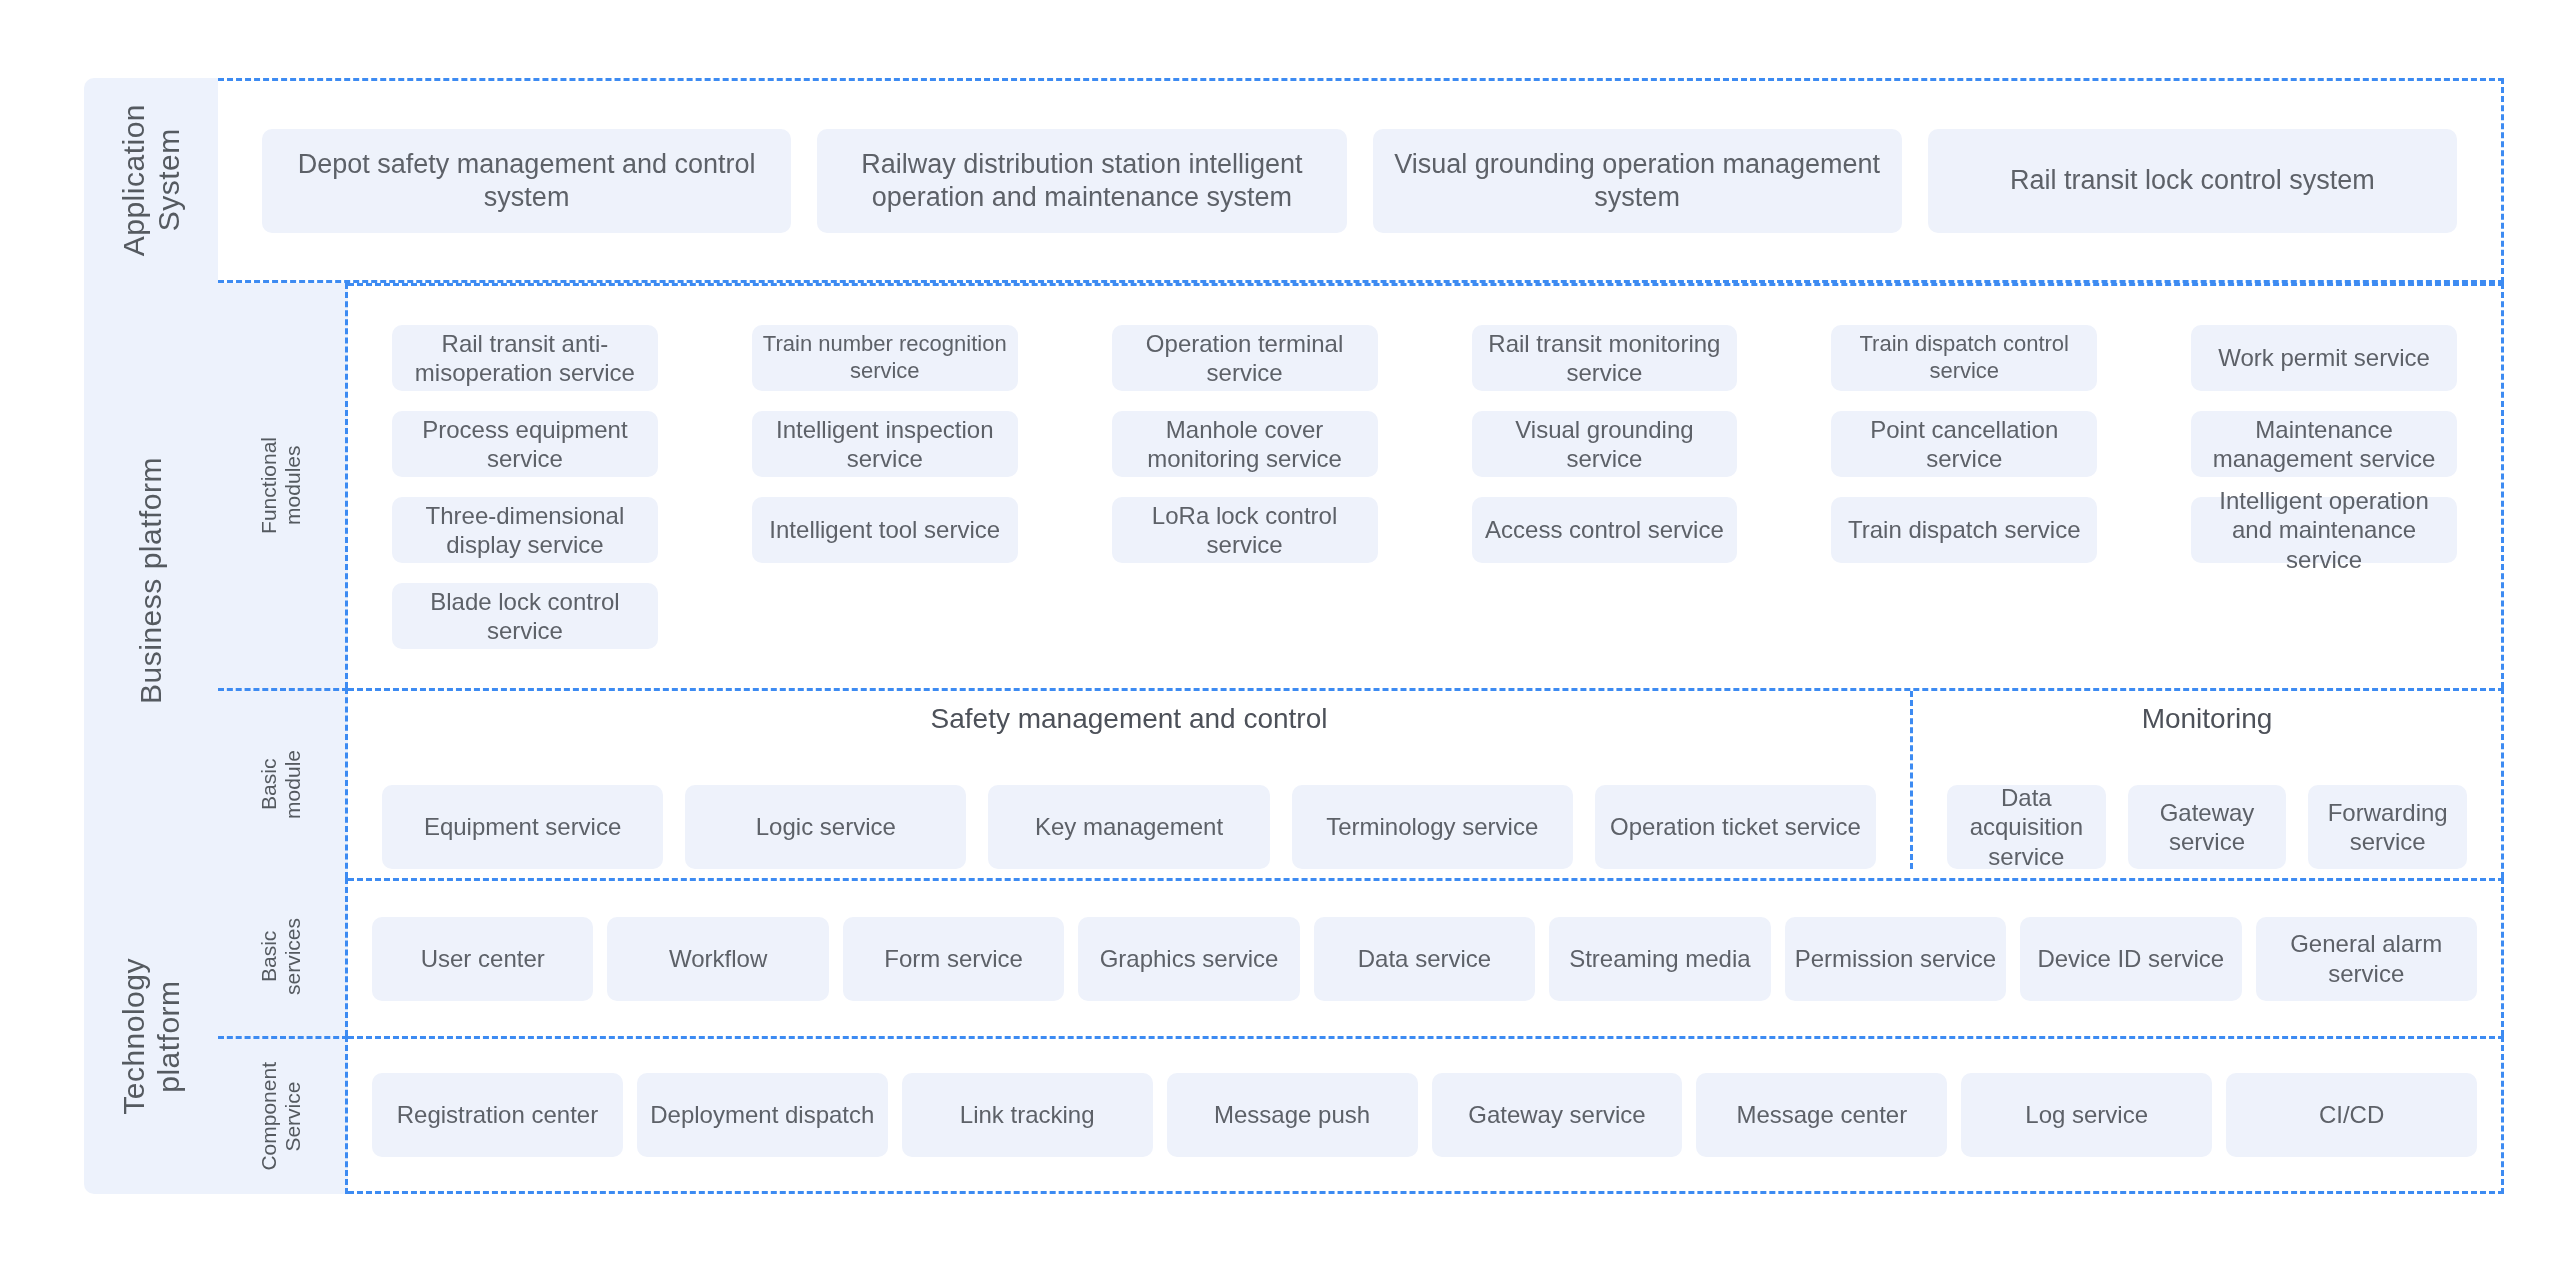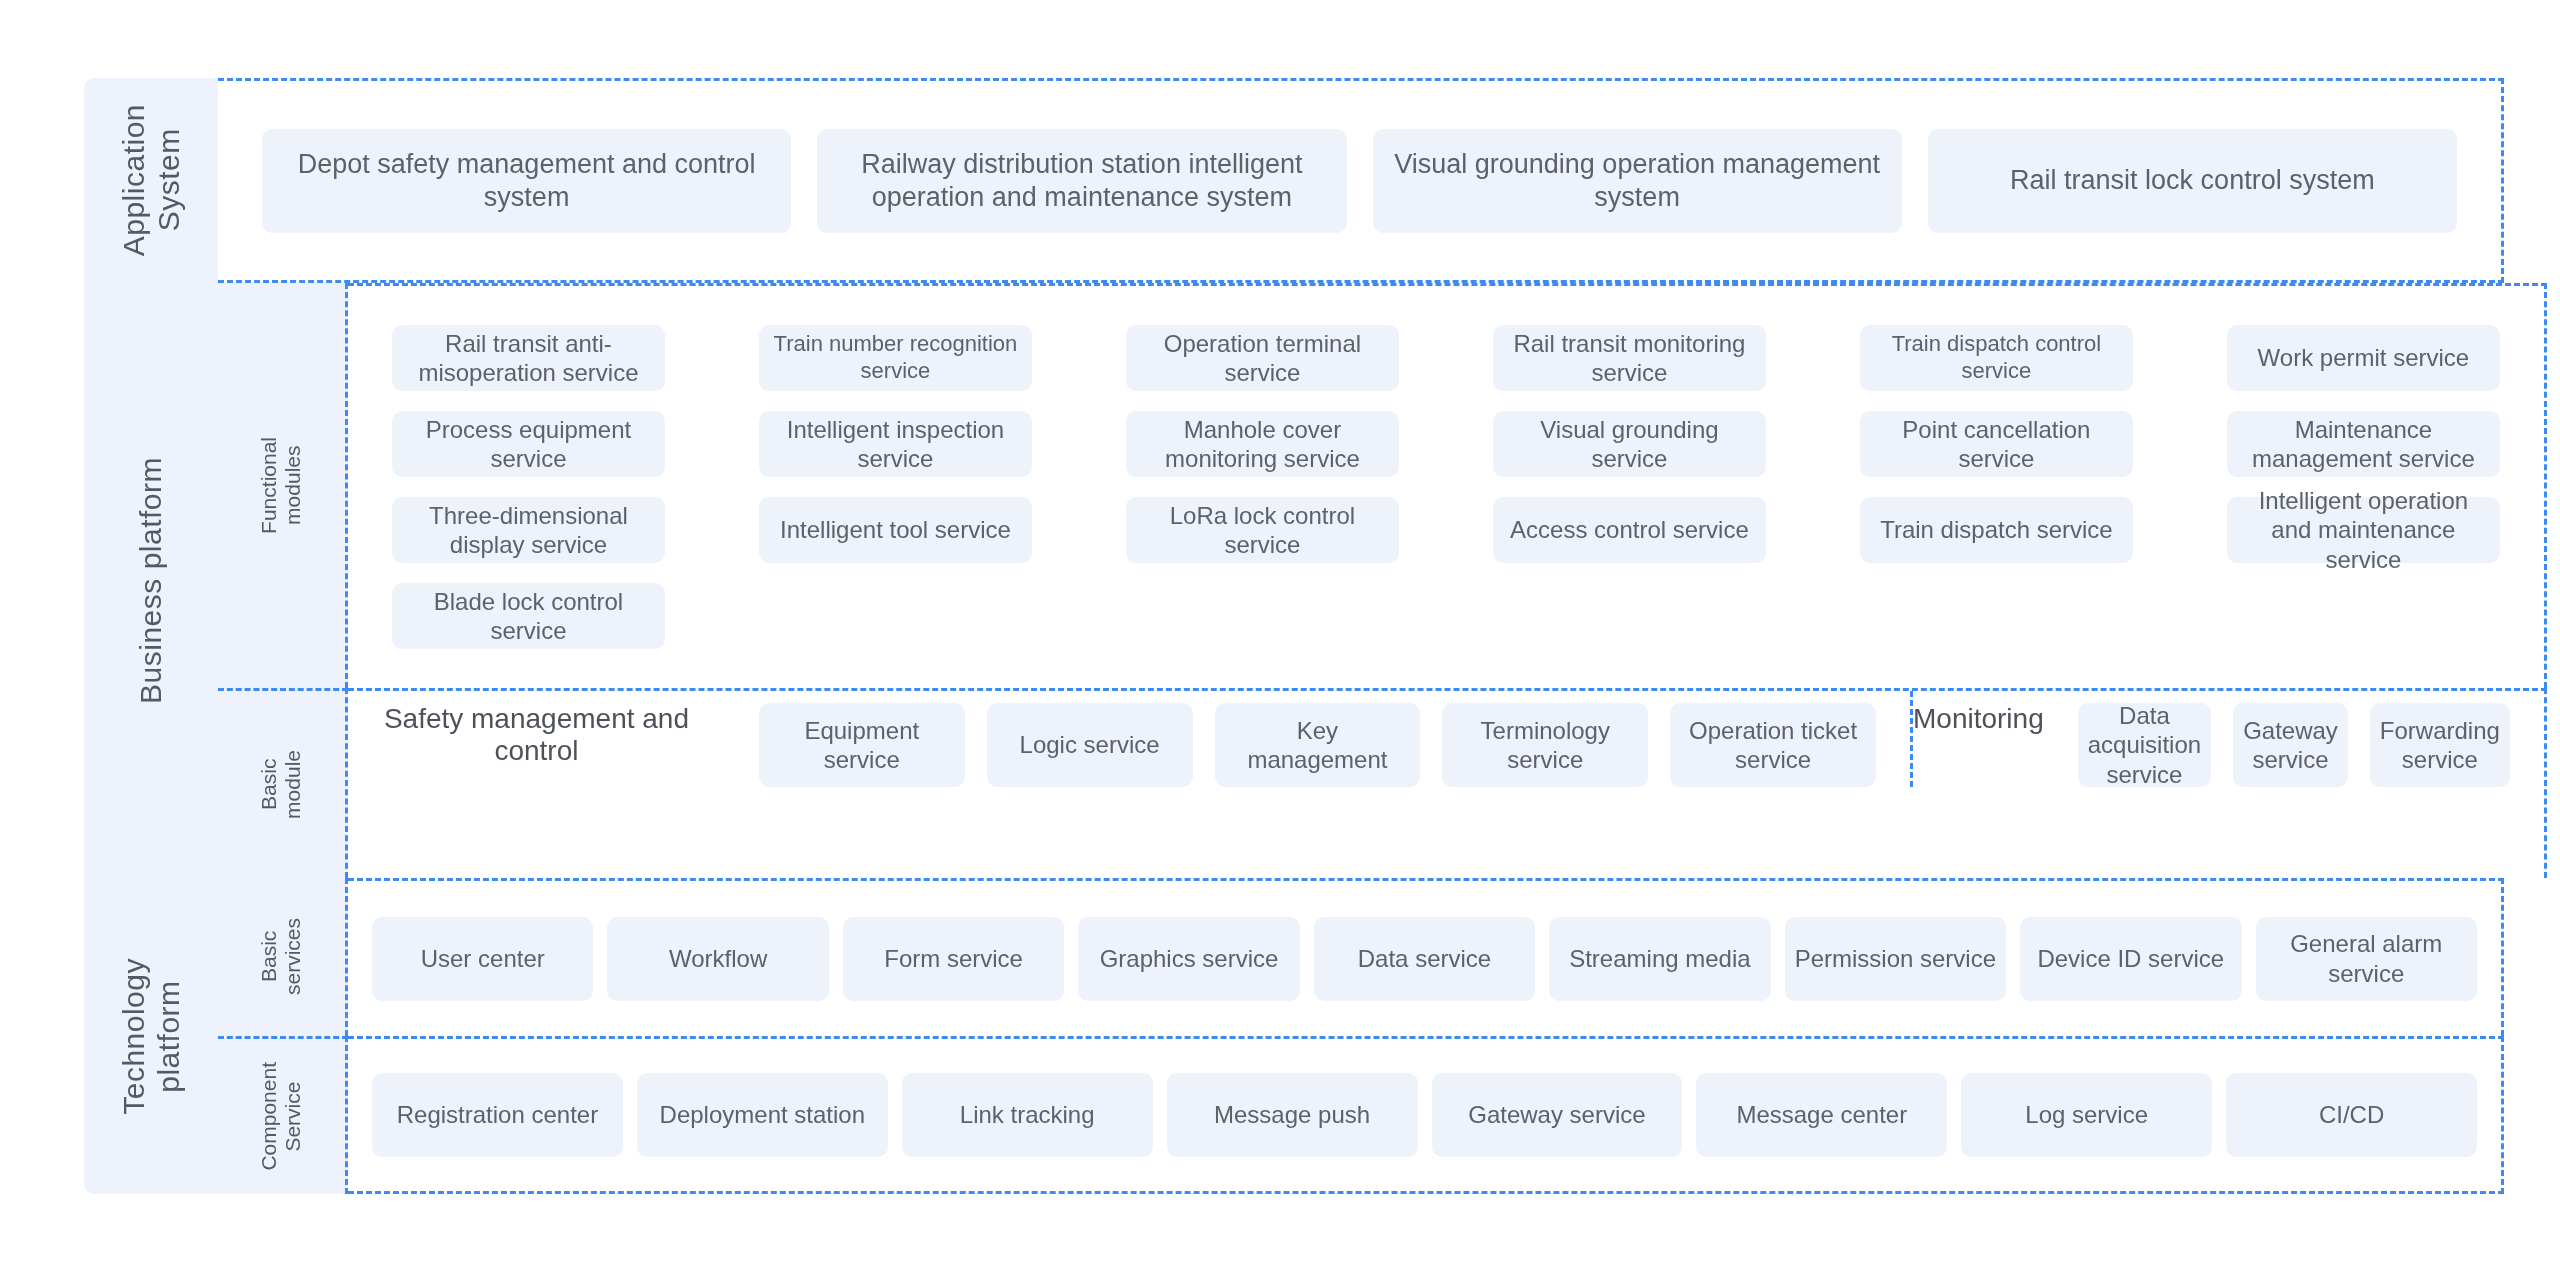--- a/index.html
+++ b/index.html
@@ -126,22 +126,23 @@
   .fn-grid .card.small { font-size: 22px; }
 
   
   .bm-block { display: flex; height: 190px; }
   .bm-panels { display: flex; flex: 1 1 auto; }
   .bm-group {
     border: 3px dashed #3d8bf2;
     border-top: none;
     border-bottom: none;
     display: flex;
-    flex-direction: row;
+    flex-direction: column;
     padding-top: 12px;
+    gap: 40px;
   }
   .bm-group.left  { flex: 0 0 1565px; border-left: none; }
   .bm-group.right { flex: 1 1 auto; border-left: none; border-right: none; }
   .bm-title {
     text-align: center;
     font-size: 28px;
     color: #4d5159;
     margin-bottom: 10px;
   }
   .bm-cards {
@@ -299,21 +300,21 @@
       </div>
 
       <div class="tech-row">
         <div class="sub-label">
           <span class="vtext">Component
 Service</span>
         </div>
         <div class="panel nb-left">
           <div class="tech-cards">
             <div class="card">Registration center</div>
-            <div class="card">Deployment station</div>
+            <div class="card">Deployment dispatch</div>
             <div class="card">Link tracking</div>
             <div class="card">Message push</div>
             <div class="card">Gateway service</div>
             <div class="card">Message center</div>
             <div class="card">Log service</div>
             <div class="card">CI/CD</div>
           </div>
         </div>
       </div>
 

